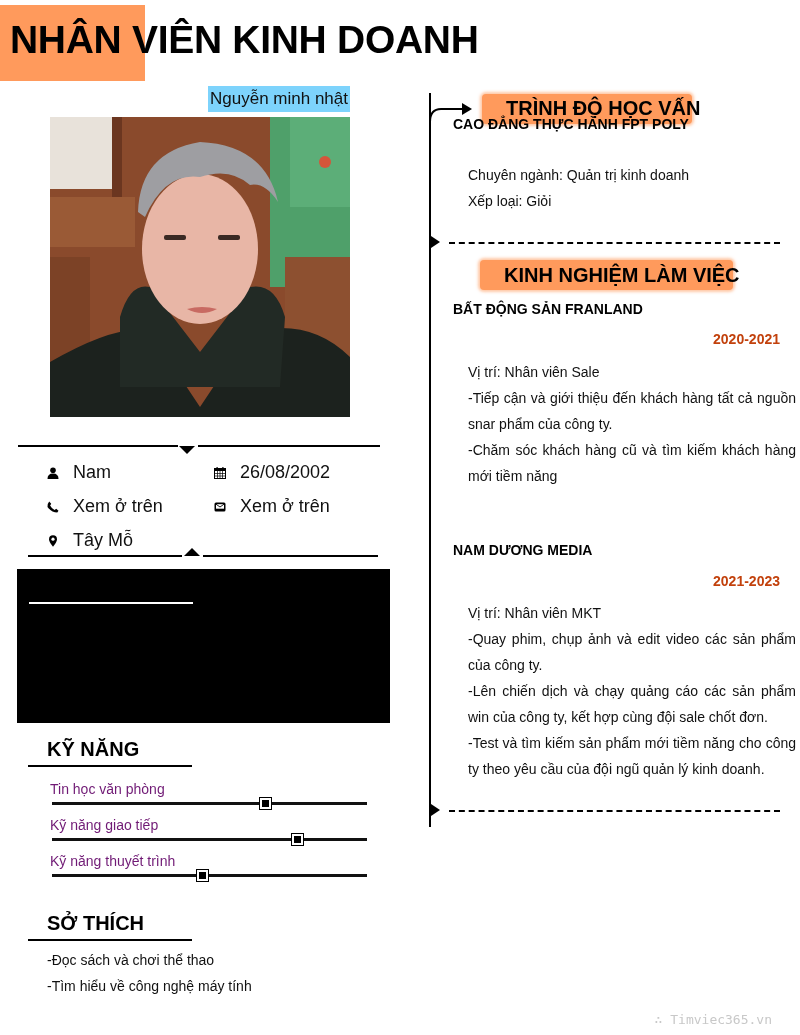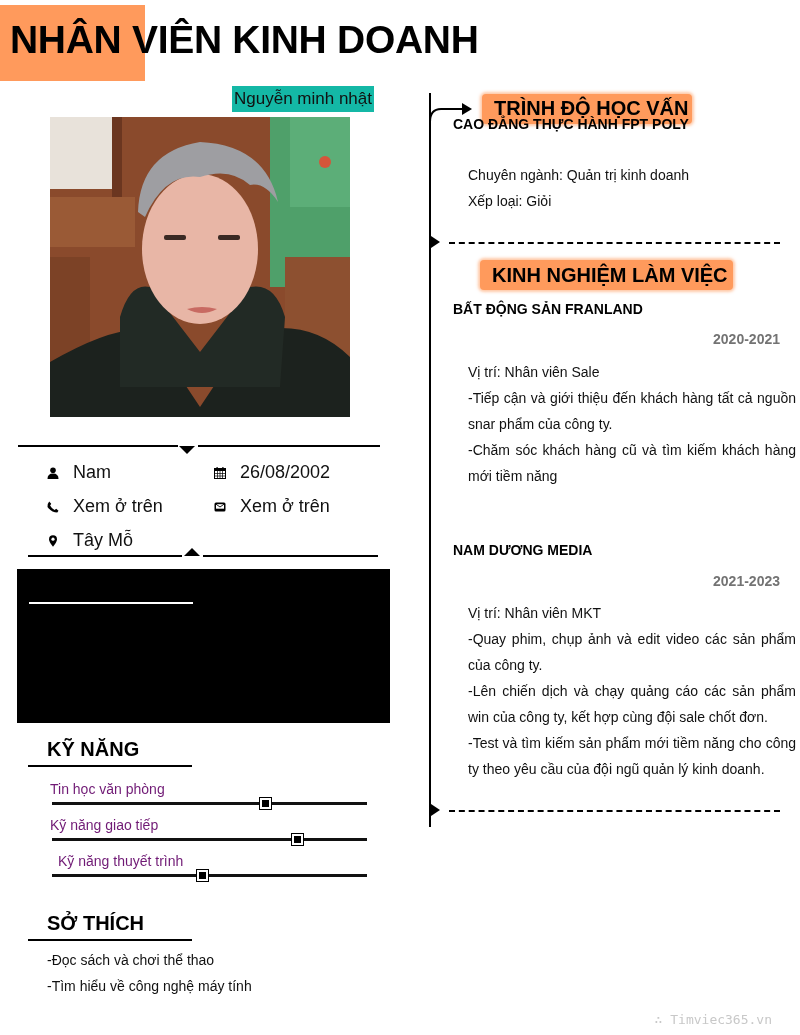--- a/index.html
+++ b/index.html
@@ -2,21 +2,21 @@
 <html><head>
 <meta charset="utf-8">
 <style>
   * { margin: 0; padding: 0; box-sizing: border-box; }
   html, body { width: 800px; height: 1035px; background: #ffffff; overflow: hidden; }
   body { position: relative; font-family: "Liberation Sans", "DejaVu Sans", sans-serif; color: #111; }
 
   .title-box { position: absolute; left: 0; top: 5px; width: 145px; height: 76px; background: #ff9a5c; }
   .title { position: absolute; left: 10px; top: 18px; font-size: 39px; font-weight: bold; color: #000; letter-spacing: -0.3px; white-space: nowrap; }
 
-  .name-tag { position: absolute; left: 208px; top: 86px; background: #14b8a6; color: #111; font-size: 17px; padding: 1px 2px; height: 26px; line-height: 24px; white-space: nowrap; margin-left: 24px; }
+  .name-tag { position: absolute; left: 208px; top: 86px; background: #7dd3fc; color: #111; font-size: 17px; padding: 1px 2px; height: 26px; line-height: 24px; white-space: nowrap; }
 
   .photo { position: absolute; left: 50px; top: 117px; width: 300px; height: 300px; overflow: hidden; }
 
   .rule { position: absolute; height: 2px; background: #000; }
   .tri-down { position: absolute; width: 0; height: 0; border-left: 8px solid transparent; border-right: 8px solid transparent; border-top: 8px solid #000; }
   .tri-up { position: absolute; width: 0; height: 0; border-left: 8px solid transparent; border-right: 8px solid transparent; border-bottom: 8px solid #000; }
 
   .info { position: absolute; font-size: 18px; color: #111; display: flex; align-items: center; white-space: nowrap; }
   .info .ic { width: 14px; height: 14px; margin-right: 13px; display: inline-flex; align-items: center; justify-content: center; }
   .info .ic svg { width: 12px; height: 12px; }
@@ -33,24 +33,24 @@
   .skill-track { position: absolute; left: 52px; width: 315px; height: 3px; background: #111; }
   .skill-knob { position: absolute; width: 11px; height: 11px; background: #000; border: 2px solid #fff; outline: 1.5px solid #000; top: -4px; }
 
   .hobby { position: absolute; left: 47px; font-size: 14px; color: #111; white-space: nowrap; }
 
   .timeline { position: absolute; left: 429px; top: 93px; width: 2px; height: 734px; background: #000; }
   .tl-arrow { position: absolute; width: 0; height: 0; border-top: 6px solid transparent; border-bottom: 6px solid transparent; border-left: 9px solid #000; }
   .dash { position: absolute; height: 0; border-top: 2px dashed #000; }
 
   .brush { position: absolute; background: #ff9a5c; border-radius: 4px; box-shadow: 0 0 3px 2px rgba(255,154,92,0.55); }
-  .brush-title { position: absolute; font-size: 20px; font-weight: bold; color: #000; white-space: nowrap; }
+  .brush-title { position: absolute; font-size: 20px; font-weight: bold; color: #000; white-space: nowrap; margin-left: 12px; }
 
   .r-bold { position: absolute; left: 453px; font-size: 14px; font-weight: bold; color: #000; white-space: nowrap; }
-  .r-year { position: absolute; right: 20px; font-size: 14px; font-weight: bold; color: #737373; white-space: nowrap; }
+  .r-year { position: absolute; right: 20px; font-size: 14px; font-weight: bold; color: #c2410c; white-space: nowrap; }
   .r-text { position: absolute; left: 468px; width: 328px; font-size: 14px; line-height: 26px; color: #111; text-align: justify; }
 
   .watermark { position: absolute; right: 28px; top: 1012px; font-family: "DejaVu Sans Mono", monospace; font-size: 13px; color: #c8c8c8; white-space: nowrap; }
 </style>
 </head>
 <body>
 
 <div class="title-box"></div>
 <div class="title">NHÂN VIÊN KINH DOANH</div>
 <div class="name-tag">Nguyễn minh nhật</div>
@@ -141,21 +141,21 @@
 <div class="sec-ul" style="left:28px; top:765px; width:164px;"></div>
 
 <div class="skill-label" style="top:781px;">Tin học văn phòng</div>
 <div class="skill-track" style="top:802px;">
   <div class="skill-knob" style="left:208px;"></div>
 </div>
 <div class="skill-label" style="top:817px;">Kỹ năng giao tiếp</div>
 <div class="skill-track" style="top:838px;">
   <div class="skill-knob" style="left:240px;"></div>
 </div>
-<div class="skill-label" style="top:853px;margin-left:8px;">Kỹ năng thuyết trình</div>
+<div class="skill-label" style="top:853px;">Kỹ năng thuyết trình</div>
 <div class="skill-track" style="top:874px;">
   <div class="skill-knob" style="left:145px;"></div>
 </div>
 
 <div class="sec-h" style="left:47px; top:912px;">SỞ THÍCH</div>
 <div class="sec-ul" style="left:28px; top:939px; width:164px;"></div>
 <div class="hobby" style="top:952px;">-Đọc sách và chơi thể thao</div>
 <div class="hobby" style="top:978px;">-Tìm hiểu về công nghệ máy tính</div>
 
 <div class="timeline"></div>

